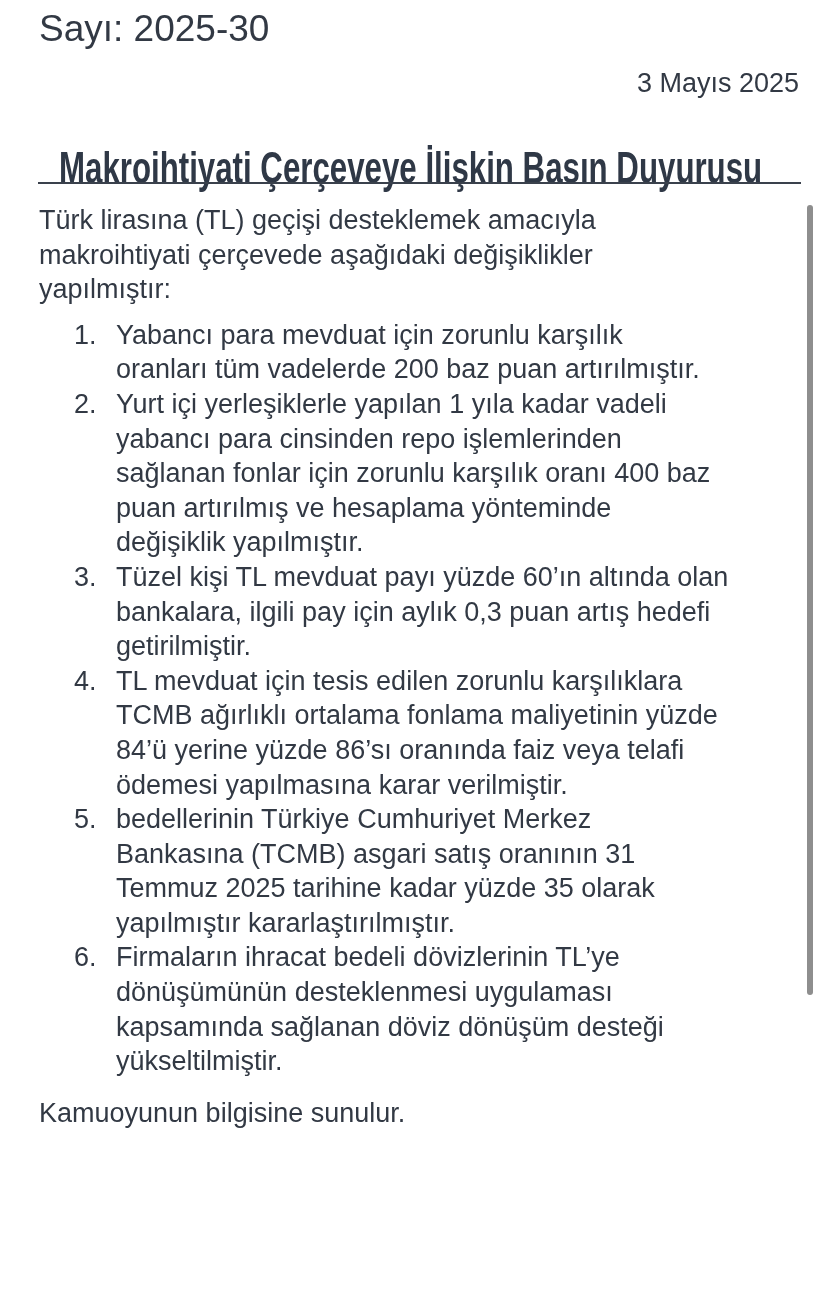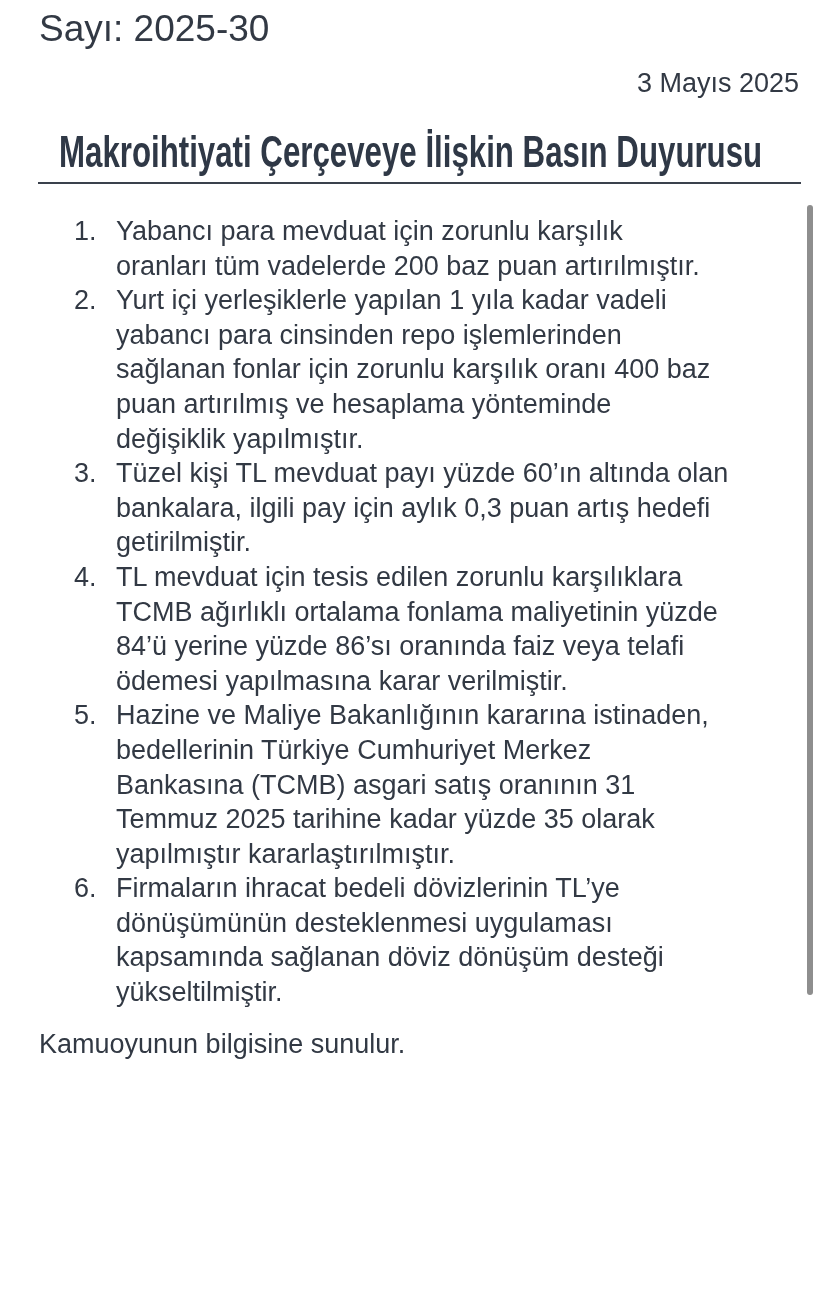--- a/index.html
+++ b/index.html
@@ -27,21 +27,21 @@
       position: absolute;
       right: 21px;
       top: 65px;
       font-size: 27px;
       line-height: 36px;
       white-space: nowrap;
     }
     .title-wrap {
       position: absolute;
       left: 59px;
-      top: 124px;
+      top: 140px;
       width: 700px;
       height: 56px;
       overflow: visible;
       text-align: right;
     }
     .title {
       display: inline-block;
       font-family: "Liberation Sans", sans-serif;
       font-weight: bold;
       font-size: 44px;
@@ -107,20 +107,25 @@
 
 <div class="issue">Sayı: 2025-30</div>
 <div class="date">3 Mayıs 2025</div>
 
 <div class="title-wrap">
   <span class="title">Makroihtiyati Çerçeveye İlişkin Basın Duyurusu</span>
 </div>
 <div class="title-rule"></div>
 
 <div class="content">
+  <p class="intro">
+    <span class="line">Türk lirasına (TL) geçişi desteklemek amacıyla</span>
+    <span class="line">makroihtiyati çerçevede aşağıdaki değişiklikler</span>
+    <span class="line">yapılmıştır:</span>
+  </p>
 
   <ol class="list">
     <li class="list-item">
       <span class="list-num">1.</span>
       <span class="line">Yabancı para mevduat için zorunlu karşılık</span>
       <span class="line">oranları tüm vadelerde 200 baz puan artırılmıştır.</span>
     </li>
     <li class="list-item">
       <span class="list-num">2.</span>
       <span class="line">Yurt içi yerleşiklerle yapılan 1 yıla kadar vadeli</span>
@@ -137,21 +142,20 @@
     </li>
     <li class="list-item">
       <span class="list-num">4.</span>
       <span class="line">TL mevduat için tesis edilen zorunlu karşılıklara</span>
       <span class="line">TCMB ağırlıklı ortalama fonlama maliyetinin yüzde</span>
       <span class="line">84’ü yerine yüzde 86’sı oranında faiz veya telafi</span>
       <span class="line">ödemesi yapılmasına karar verilmiştir.</span>
     </li>
     <li class="list-item">
       <span class="list-num">5.</span>
-      <span class="line">Hazine ve Maliye Bakanlığının kararına istinaden,</span>
       <span class="line">bedellerinin Türkiye Cumhuriyet Merkez</span>
       <span class="line">Bankasına (TCMB) asgari satış oranının 31</span>
       <span class="line">Temmuz 2025 tarihine kadar yüzde 35 olarak</span>
       <span class="line">yapılmıştır kararlaştırılmıştır.</span>
     </li>
     <li class="list-item">
       <span class="list-num">6.</span>
       <span class="line">Firmaların ihracat bedeli dövizlerinin TL’ye</span>
       <span class="line">dönüşümünün desteklenmesi uygulaması</span>
       <span class="line">kapsamında sağlanan döviz dönüşüm desteği</span>

